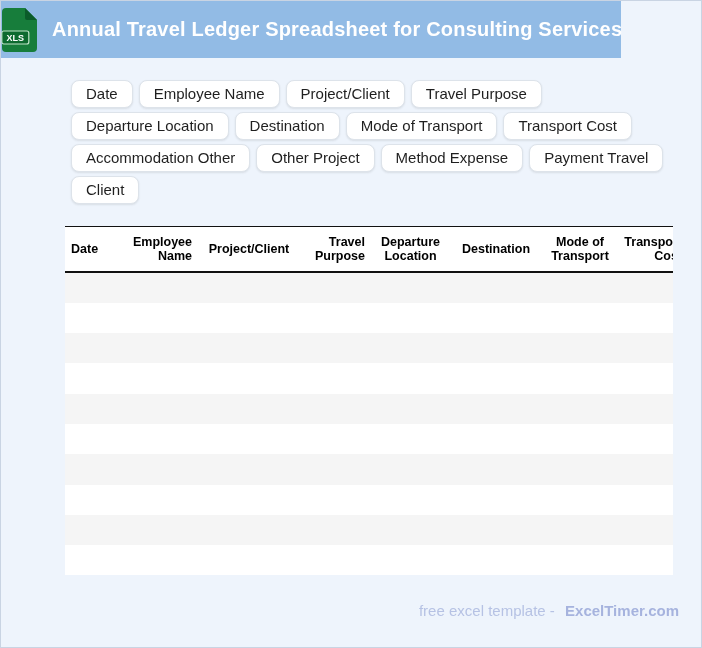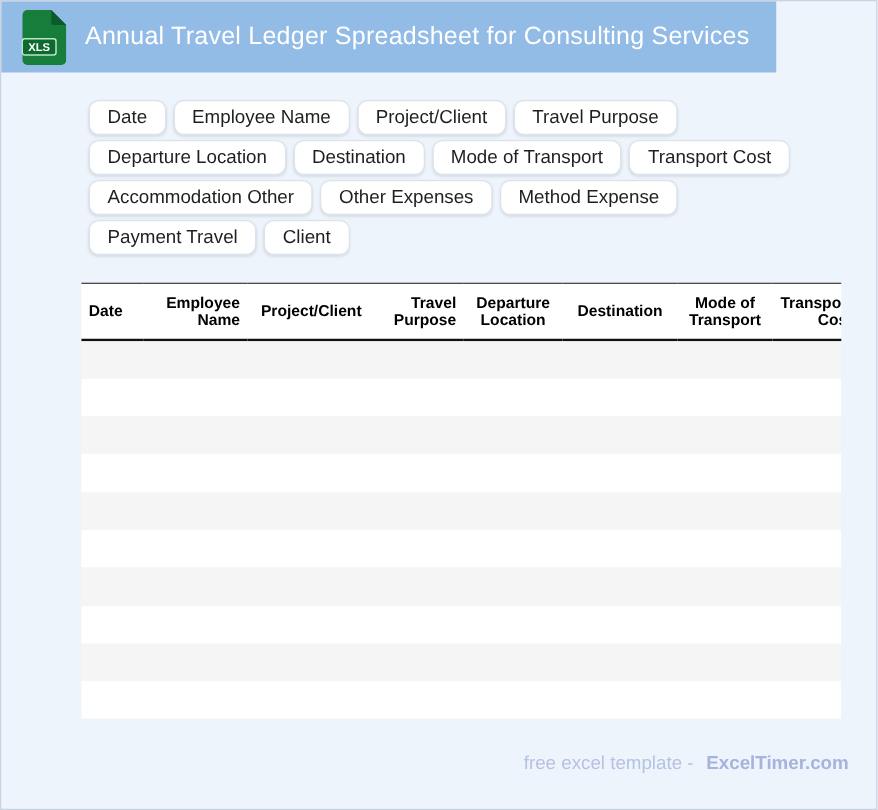--- a/index.html
+++ b/index.html
@@ -12,25 +12,25 @@
     border:1px solid #c9d4e3;
     overflow:hidden;
     position:relative;
   }
 
   
   .banner{
     width:620px; height:57px;
     background:#92bbe5;
     display:flex; align-items:center;
-    padding-left:16px; gap:15px;
+    padding-left:0; gap:15px;
   }
   .banner svg{ flex:0 0 auto; display:block; }
   .banner h1{
-    color:#ffffff; font-size:20px; font-weight:400;
+    color:#ffffff; font-size:20px; font-weight:700;
     letter-spacing:.2px; white-space:nowrap;
   }
 
   
   .chips{
     margin:22px 30px 0 70px;
     display:flex; flex-wrap:wrap;
     column-gap:6px; row-gap:4px;
   }
   .chip{
@@ -102,21 +102,21 @@
   <div class="chips">
     <span class="chip">Date</span>
     <span class="chip">Employee Name</span>
     <span class="chip">Project/Client</span>
     <span class="chip">Travel Purpose</span>
     <span class="chip">Departure Location</span>
     <span class="chip">Destination</span>
     <span class="chip">Mode of Transport</span>
     <span class="chip">Transport Cost</span>
     <span class="chip">Accommodation Other</span>
-    <span class="chip">Other Expenses</span>
+    <span class="chip">Other Project</span>
     <span class="chip">Method Expense</span>
     <span class="chip">Payment Travel</span>
     <span class="chip">Client</span>
   </div>
 
   <div class="sheet">
     <table class="preview">
       <colgroup>
         <col style="width:50px">
           <col style="width:83px">

